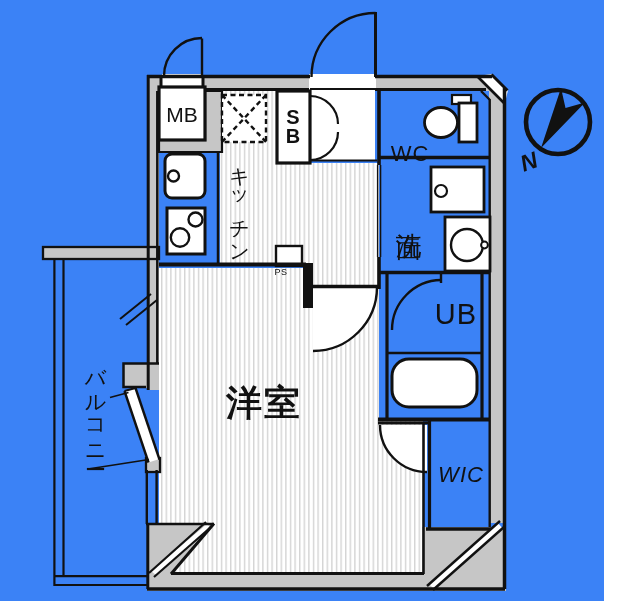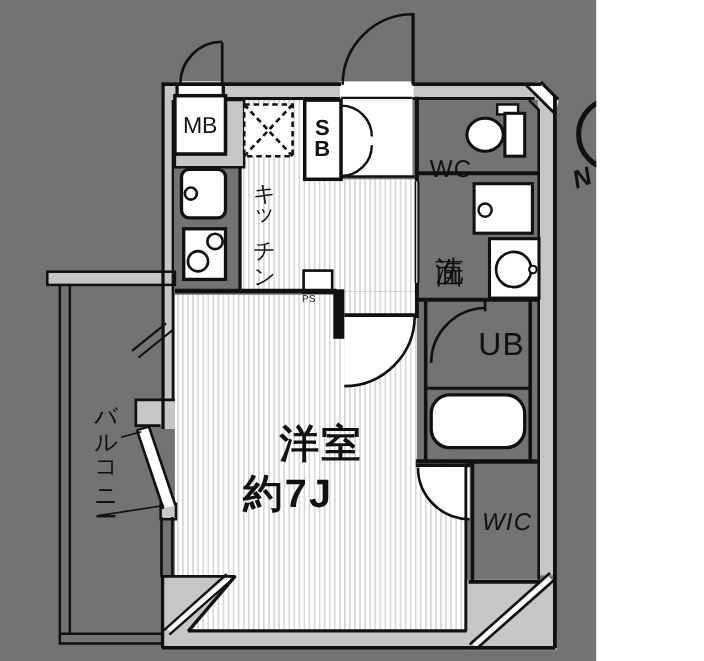--- a/index.html
+++ b/index.html
@@ -1,16 +1,16 @@
 <!DOCTYPE html>
 <html><head>
 <meta charset="utf-8">
 <style>
   html,body{margin:0;padding:0;background:#ffffff;}
-  #stage{position:relative;width:542px;height:601px;background:#737373;overflow:hidden;
+  #stage{position:relative;width:604px;height:601px;background:#3b82f6;overflow:hidden;
          font-family:"Liberation Sans",sans-serif;color:#111;}
   #plan-svg{position:absolute;left:0;top:0;}
   .lbl{position:absolute;transform:translate(-50%,-50%);color:#111;white-space:nowrap;
        font-family:"Liberation Sans",sans-serif;line-height:1;}
   .v{writing-mode:vertical-rl;text-orientation:upright;white-space:normal;letter-spacing:3px;}
   .stack{white-space:normal;width:0.95em;word-break:break-all;text-align:center;line-height:0.95;}
   .mb{font-size:21px;}
   .sb{font-size:20px;}
   .wc{font-size:22px;letter-spacing:1px;margin-top:36px;}
   .ps{font-size:9px;letter-spacing:0.5px;}
@@ -178,18 +178,17 @@
 </svg>
 
 <div class="lbl mb" style="left:182px;top:114px;">MB</div>
 <div class="lbl sb stack" style="left:293px;top:127px;font-weight:bold;">SB</div>
 <div class="lbl kitchen v" style="left:240px;top:205px;">キッチン</div>
 <div class="lbl ps" style="left:281px;top:256px;margin-top:16px;">PS</div>
 <div class="lbl wc" style="left:410px;top:118px;">WC</div>
 <div class="lbl wash v" style="left:409px;top:216px;">洗面</div>
 <div class="lbl ub" style="left:436px;top:314px;margin-left:20px;">UB</div>
 <div class="lbl wic" style="left:461px;top:475px;font-style:italic;">WIC</div>
-<div class="lbl room" style="left:264px;top:403px;margin-left:28px;">洋室</div>
-<div class="lbl room" style="left:262px;top:449px;">約7J</div>
+<div class="lbl room" style="left:264px;top:403px;">洋室</div>
 <div class="lbl balc v" style="left:96px;top:407px;">バルコニー</div>
 <div class="lbl north" style="left:529px;top:162px;">N</div>
 
 </div>
 
 </body></html>

